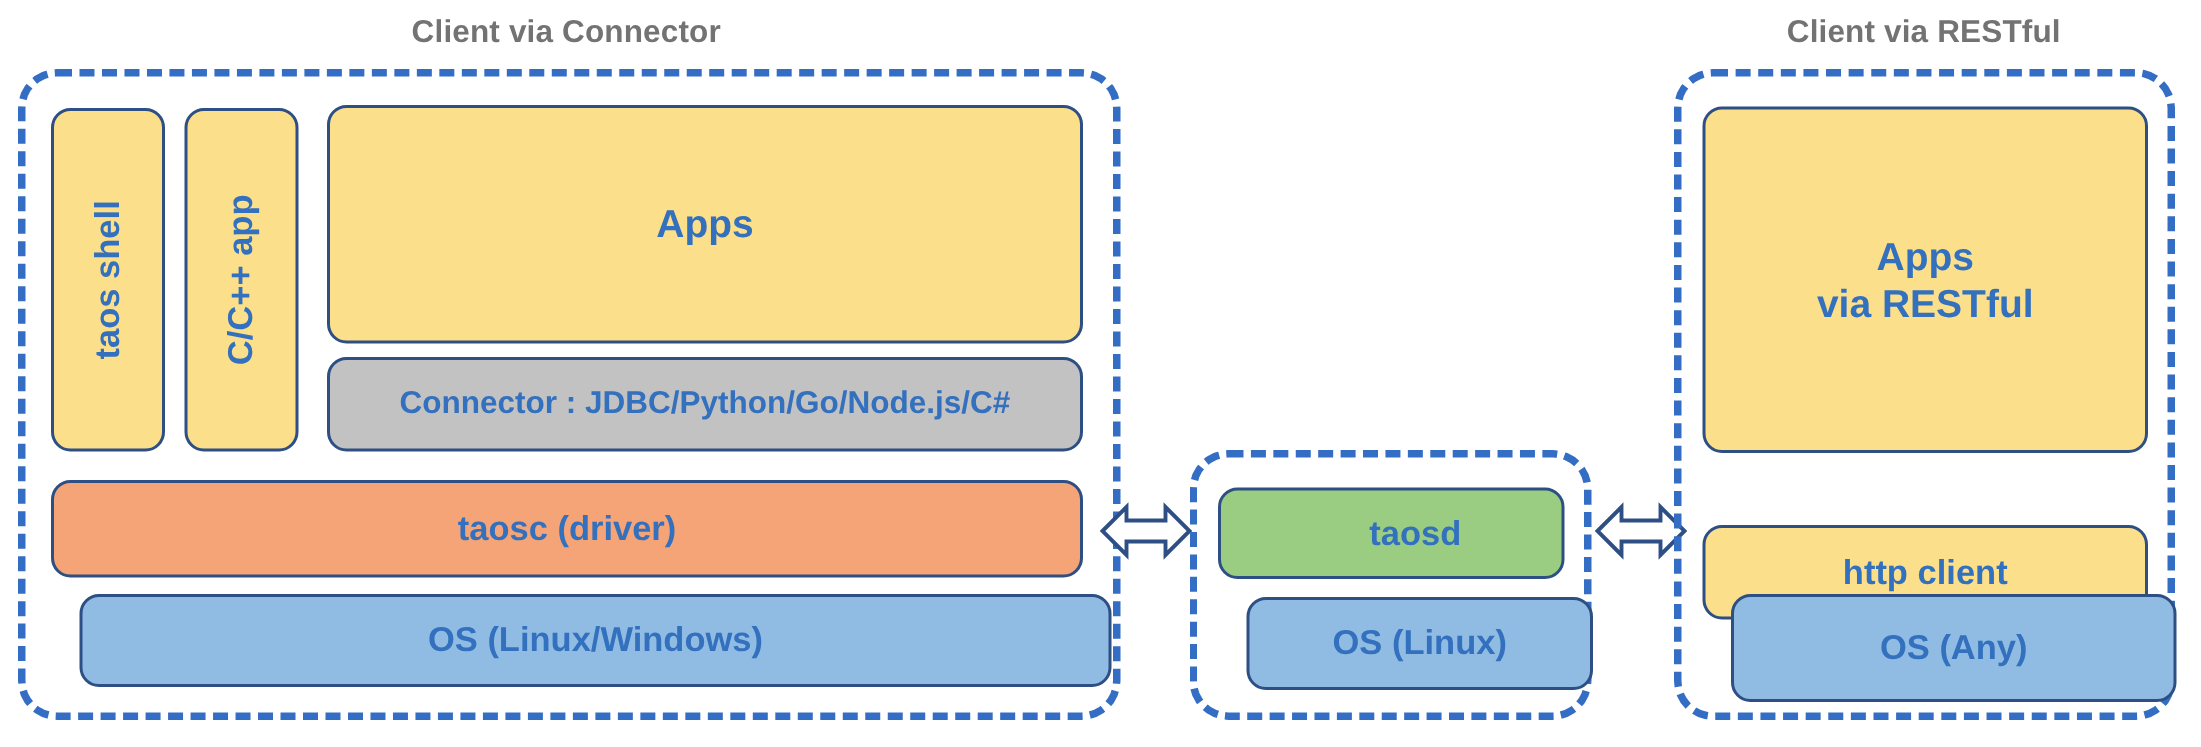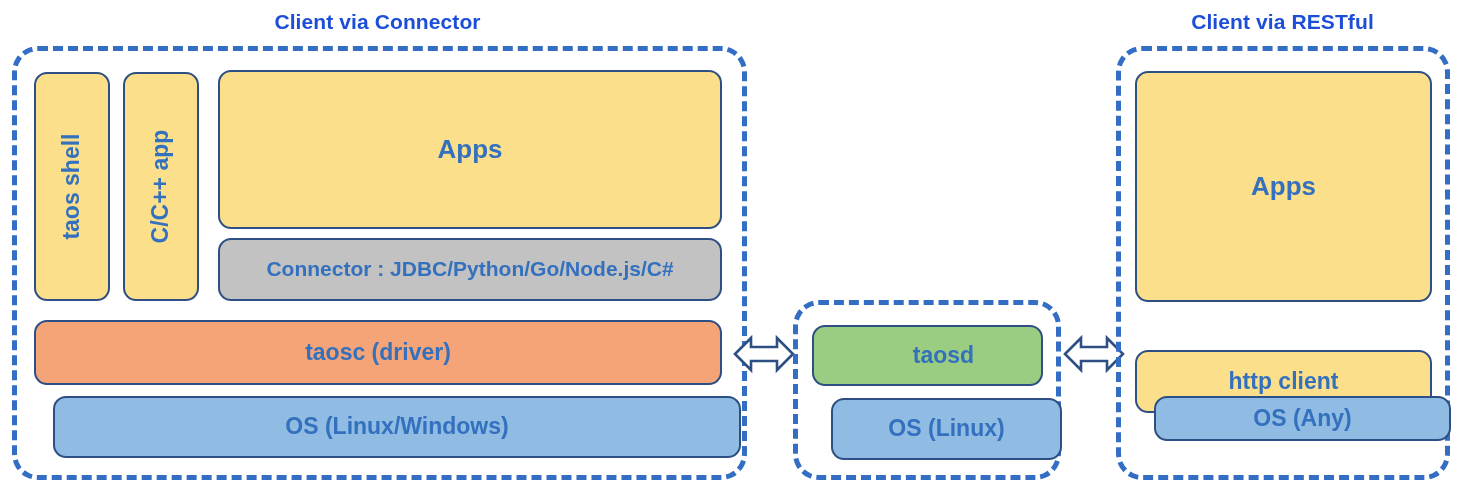--- a/index.html
+++ b/index.html
@@ -16,21 +16,21 @@
     position: relative;
     width: 1467px;
     height: 498px;
     background: #ffffff;
     overflow: hidden;
   }
 
   
   .col-title {
     position: absolute;
-    color: #1d4ed8;
+    color: #737373;
     font-weight: bold;
     font-size: 21px;
     letter-spacing: 0.1px;
     white-space: nowrap;
     text-align: center;
     font-family: "Liberation Sans", sans-serif;
   }
 
   
   .group {
@@ -135,24 +135,25 @@
     <svg width="62" height="48" viewBox="0 0 62 48">
       <polygon points="2,24 18,8 18,17 44,17 44,8 60,24 44,40 44,31 18,31 18,40" fill="#FFFFFF" stroke="#2E4F84" stroke-width="2.6" stroke-linejoin="miter"></polygon>
     </svg>
   </div>
 
   <div class="group" style="left:1116px; top:46px; width:334px; height:434px;"></div>
 
   <div class="node yellow fs-26" style="left:1135px; top:71px; width:297px; height:231px;">
     <span>
       <span>Apps</span><br>
+      <span>via RESTful</span>
     </span>
   </div>
 
   <div class="node yellow fs-23" style="left:1135px; top:322px; width:297px; height:63px;margin-top:28px;">
     <span>http client</span>
   </div>
 
-  <div class="node blue fs-23" style="left:1135px; top:396px; width:297px; height:45px;">
+  <div class="node blue fs-23" style="left:1135px; top:396px; width:297px; height:72px;">
     <span>OS (Any)</span>
   </div>
 
 </div>
 
 </body></html>

